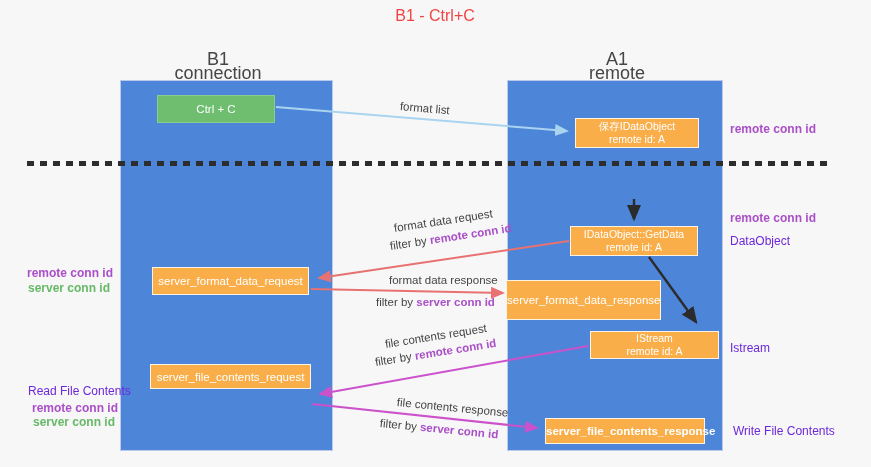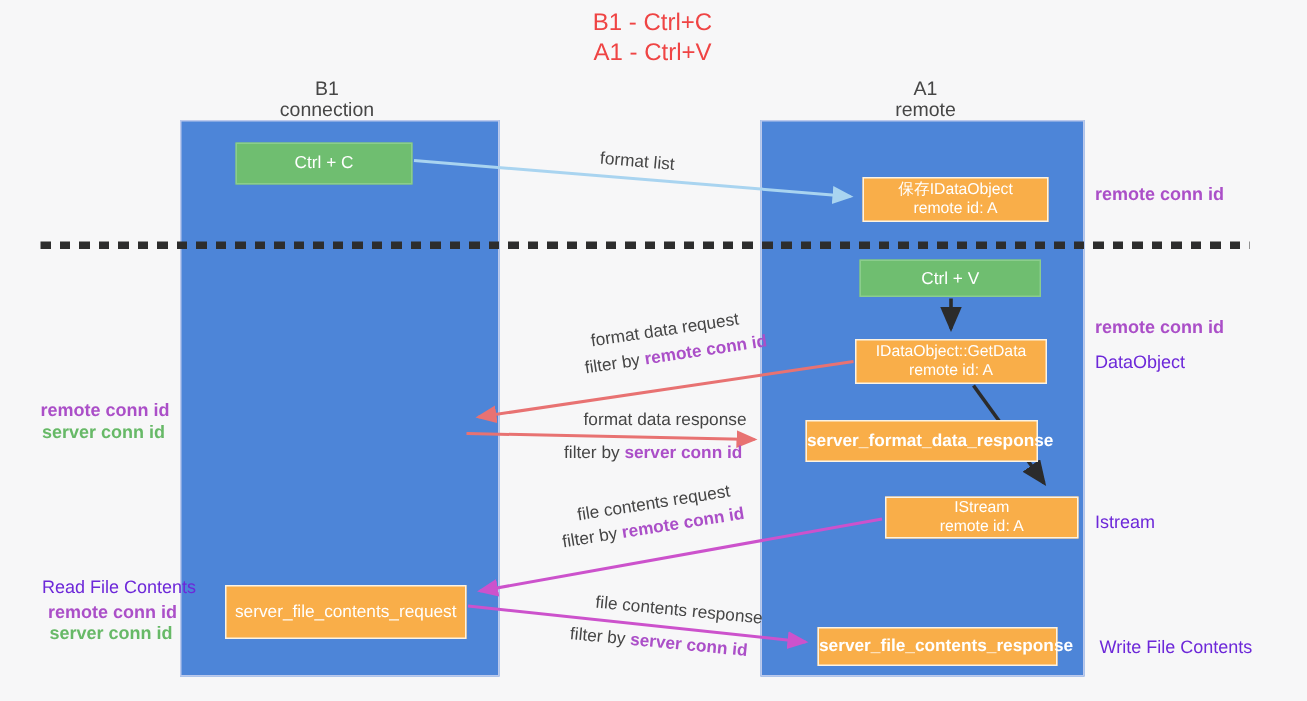--- a/index.html
+++ b/index.html
@@ -12,21 +12,21 @@
     width:871px;height:467px;
     background:#f7f7f8;
     overflow:hidden;
   }
   .title{
     position:absolute;left:335px;top:6px;width:200px;
     text-align:center;color:#ef4444;font-size:16px;line-height:20px;
   }
   .col-header{
     position:absolute;width:120px;text-align:center;
-    color:#464646;font-size:13px;line-height:14px;top:52px;
+    color:#464646;font-size:18px;line-height:14px;top:52px;
   }
   .column{
     position:absolute;top:80px;height:371px;
     background:#4d85d8;border:1px solid #bcc9ec;box-sizing:border-box;
     z-index:1;
   }
   .dashline{
     position:absolute;left:27px;top:161px;width:806px;height:5px;
     background:repeating-linear-gradient(90deg,#2d2d2d 0,#2d2d2d 7px,transparent 7px,transparent 13px);
     z-index:2;
@@ -51,21 +51,20 @@
   }
   .arrowlabel .key{font-weight:bold;color:#ab4fc8;}
 </style>
 </head>
 <body>
 
 <div class="canvas">
 
   <div class="title">
     <div>B1 - Ctrl+C</div>
-    <div>A1 - Ctrl+V</div>
   </div>
 
   <div class="col-header" style="left:158px;">
     <div>B1</div>
     <div>connection</div>
   </div>
   <div class="col-header" style="left:557px;">
     <div>A1</div>
     <div>remote</div>
   </div>
@@ -101,40 +100,40 @@
 
   <div class="box green single" style="left:157px;top:95px;width:118px;height:28px;">
     <div>Ctrl + C</div>
   </div>
 
   <div class="box orange" style="left:575px;top:118px;width:124px;height:30px;">
     <div class="l">保存IDataObject</div>
     <div class="l">remote id: A</div>
   </div>
 
-  <div class="box green single" style="left:573px;top:173px;width:121px;height:25px;">
-    <div>Ctrl + V</div>
-  </div>
 
   <div class="box orange" style="left:570px;top:226px;width:128px;height:30px;">
     <div class="l">IDataObject::GetData</div>
     <div class="l">remote id: A</div>
   </div>
 
+  <div class="box orange single" style="left:152px;top:267px;width:157px;height:28px;">
+    <div>server_format_data_request</div>
+  </div>
 
-  <div class="box orange single" style="left:537px;top:280px;width:155px;height:28px;font-weight:bold;">
+  <div class="box orange single" style="left:506px;top:280px;width:155px;height:40px;">
     <div>server_format_data_response</div>
   </div>
 
   <div class="box orange" style="left:590px;top:331px;width:129px;height:28px;">
     <div class="l">IStream</div>
     <div class="l">remote id: A</div>
   </div>
 
-  <div class="box orange single" style="left:150px;top:390px;width:161px;height:36px;">
+  <div class="box orange single" style="left:150px;top:364px;width:161px;height:25px;">
     <div>server_file_contents_request</div>
   </div>
 
   <div class="box orange single" style="left:545px;top:418px;width:160px;height:26px;font-weight:bold;">
     <div>server_file_contents_response</div>
   </div>
 
   <div class="sidelabel purple" style="left:730px;top:122px;">remote conn id</div>
   <div class="sidelabel purple" style="left:730px;top:211px;">remote conn id</div>
   <div class="sidelabel" style="left:730px;top:234px;">DataObject</div>

